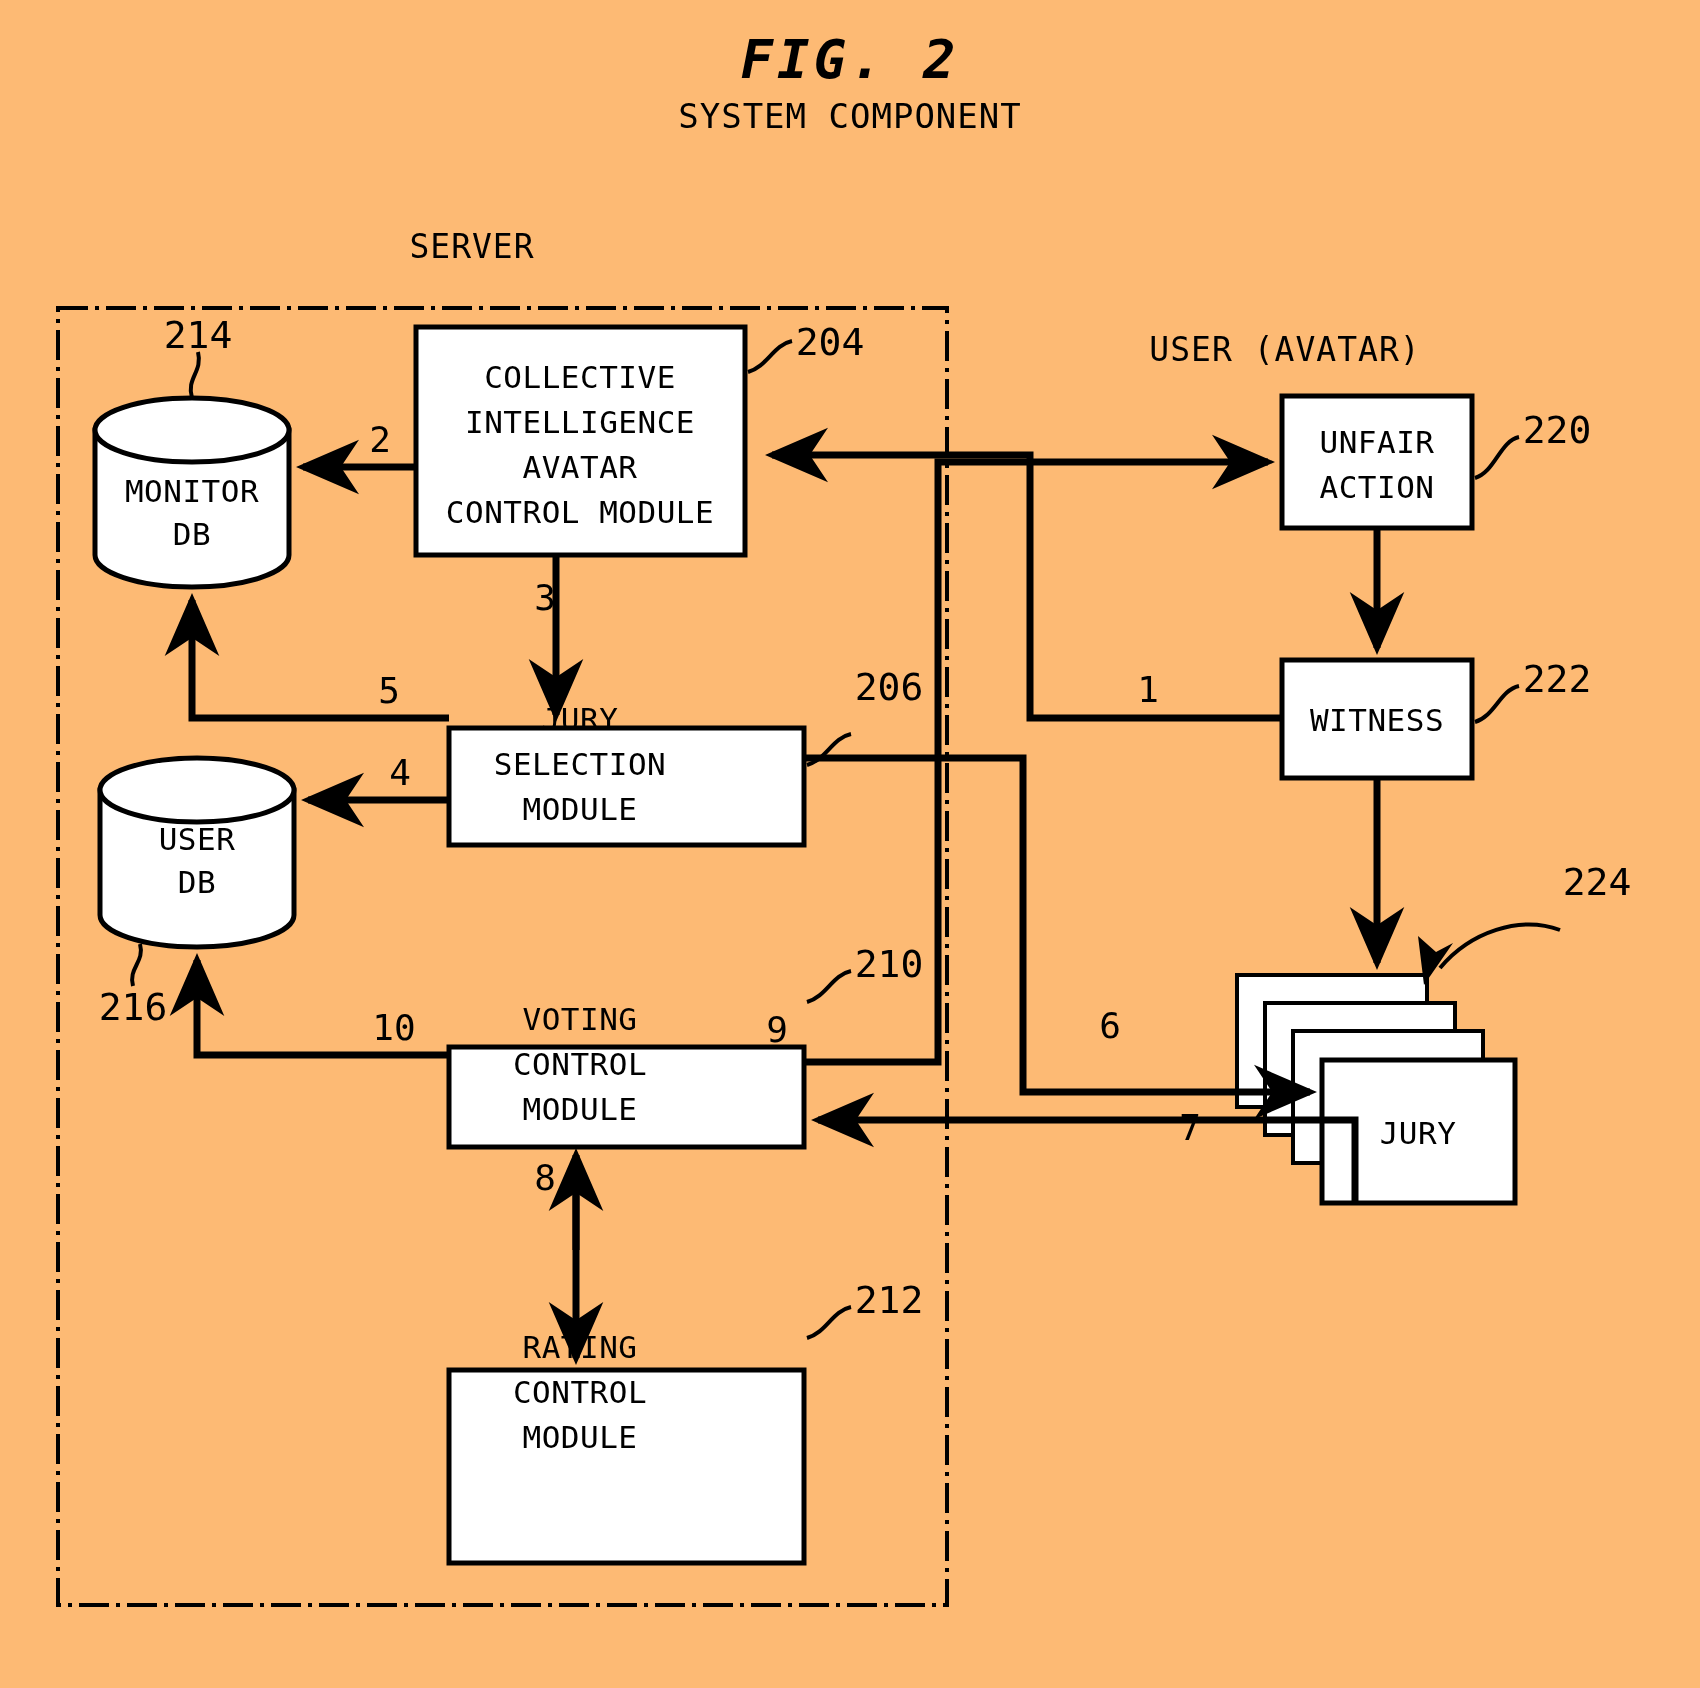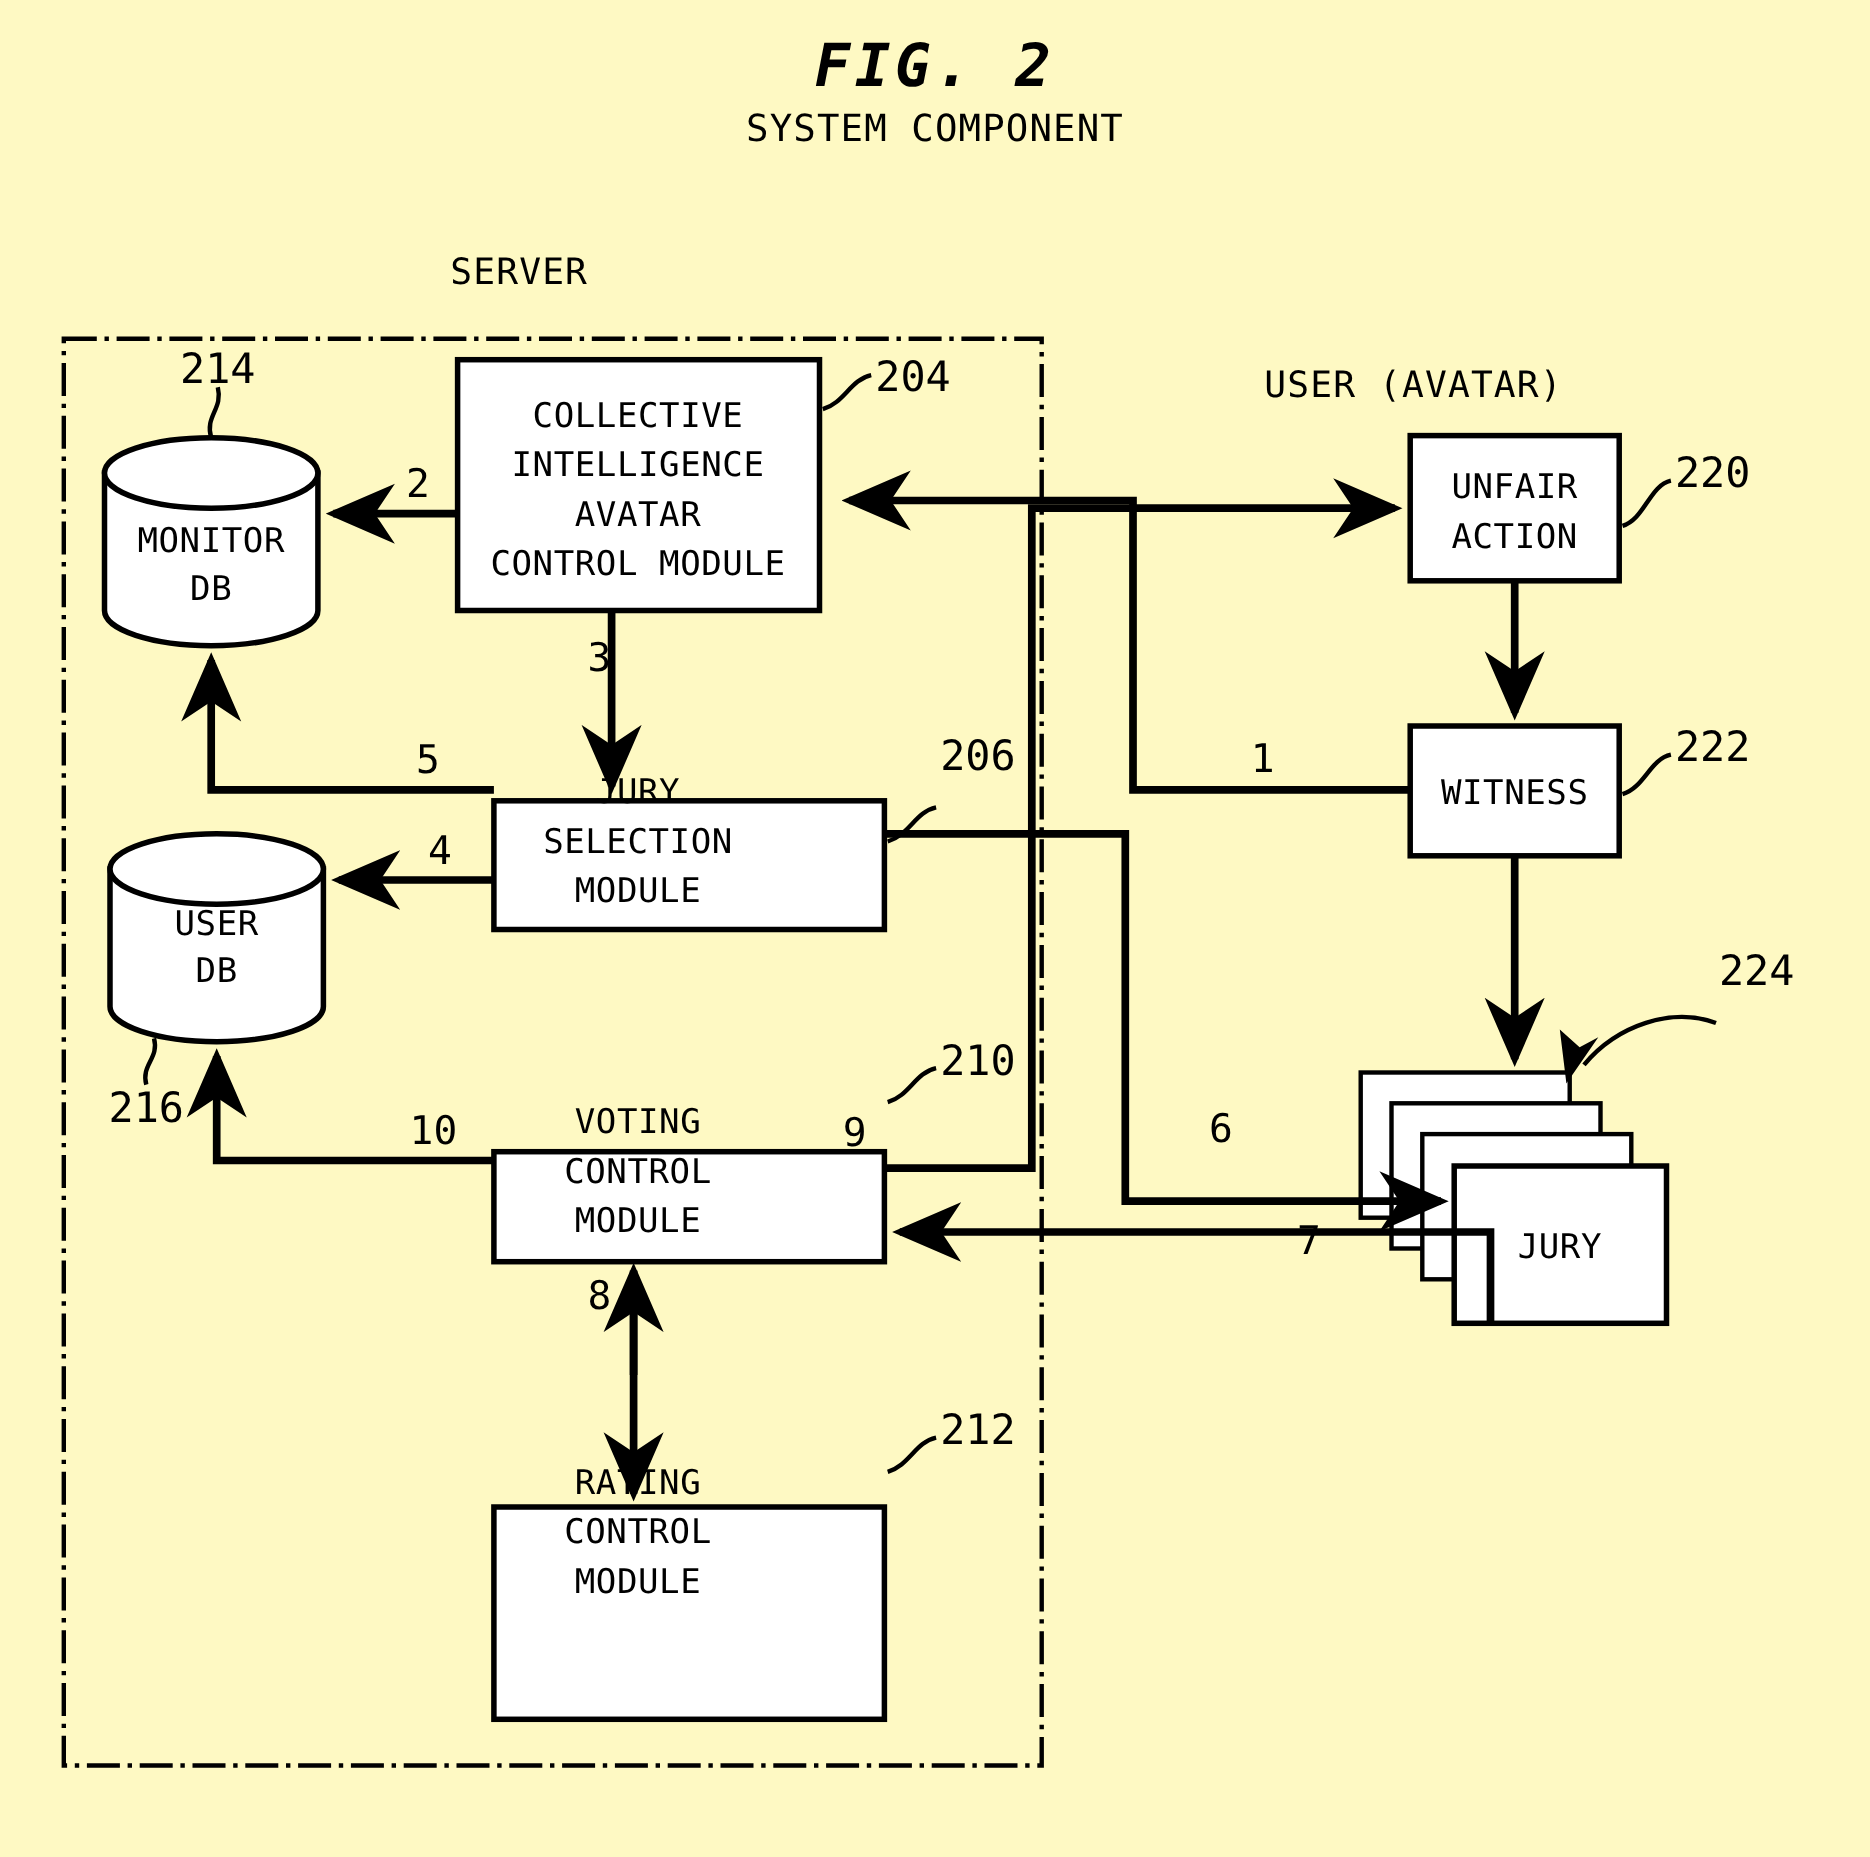--- a/index.html
+++ b/index.html
@@ -1,17 +1,17 @@
 <!DOCTYPE html>
 <html><head>
 <meta charset="utf-8">
 <style>
   html,body{margin:0;padding:0;background:#fff;}
   body{width:1700px;height:1688px;font-family:"DejaVu Sans Mono","Liberation Mono",monospace;}
-  #stage{position:relative;width:1700px;height:1688px;overflow:hidden;background:#fef9c3;}
+  #stage{position:relative;width:1700px;height:1688px;overflow:hidden;background:#fdba74;}
   svg{position:absolute;top:0;left:0;width:1700px;height:1688px;}
   .fig-title{font-family:"DejaVu Sans Mono","Liberation Mono",monospace;font-weight:bold;font-style:italic;font-size:54px;letter-spacing:4px;}
   .fig-sub{font-family:"DejaVu Sans Mono","Liberation Mono",monospace;font-size:34px;letter-spacing:1px;}
   .grp-lbl{font-family:"DejaVu Sans Mono","Liberation Mono",monospace;font-size:33px;letter-spacing:1px;}
   .box-lbl{font-family:"DejaVu Sans Mono","Liberation Mono",monospace;font-size:31px;letter-spacing:0.5px;}
   .ref-lbl{font-family:"DejaVu Sans Mono","Liberation Mono",monospace;font-size:38px;}
   .flow-lbl{font-family:"DejaVu Sans Mono","Liberation Mono",monospace;font-size:36px;}
   .shape{fill:#ffffff;stroke:#000000;stroke-width:5;}
   .shape-thin{fill:#ffffff;stroke:#000000;stroke-width:4;}
   .wire{stroke:#000000;stroke-width:7;fill:none;}

